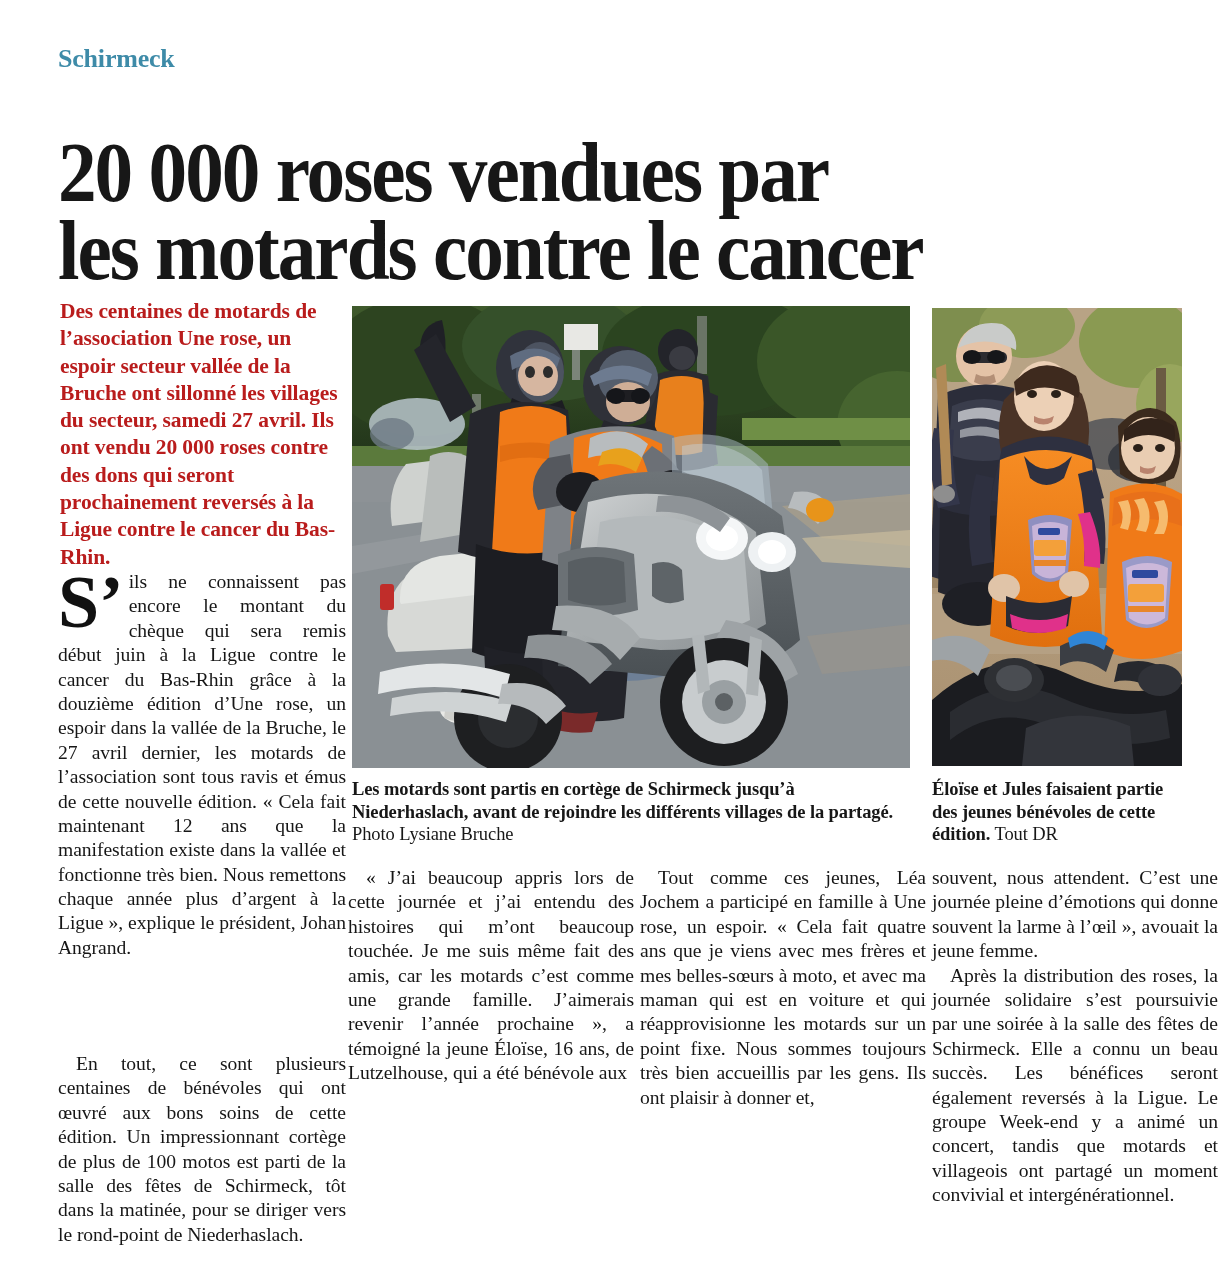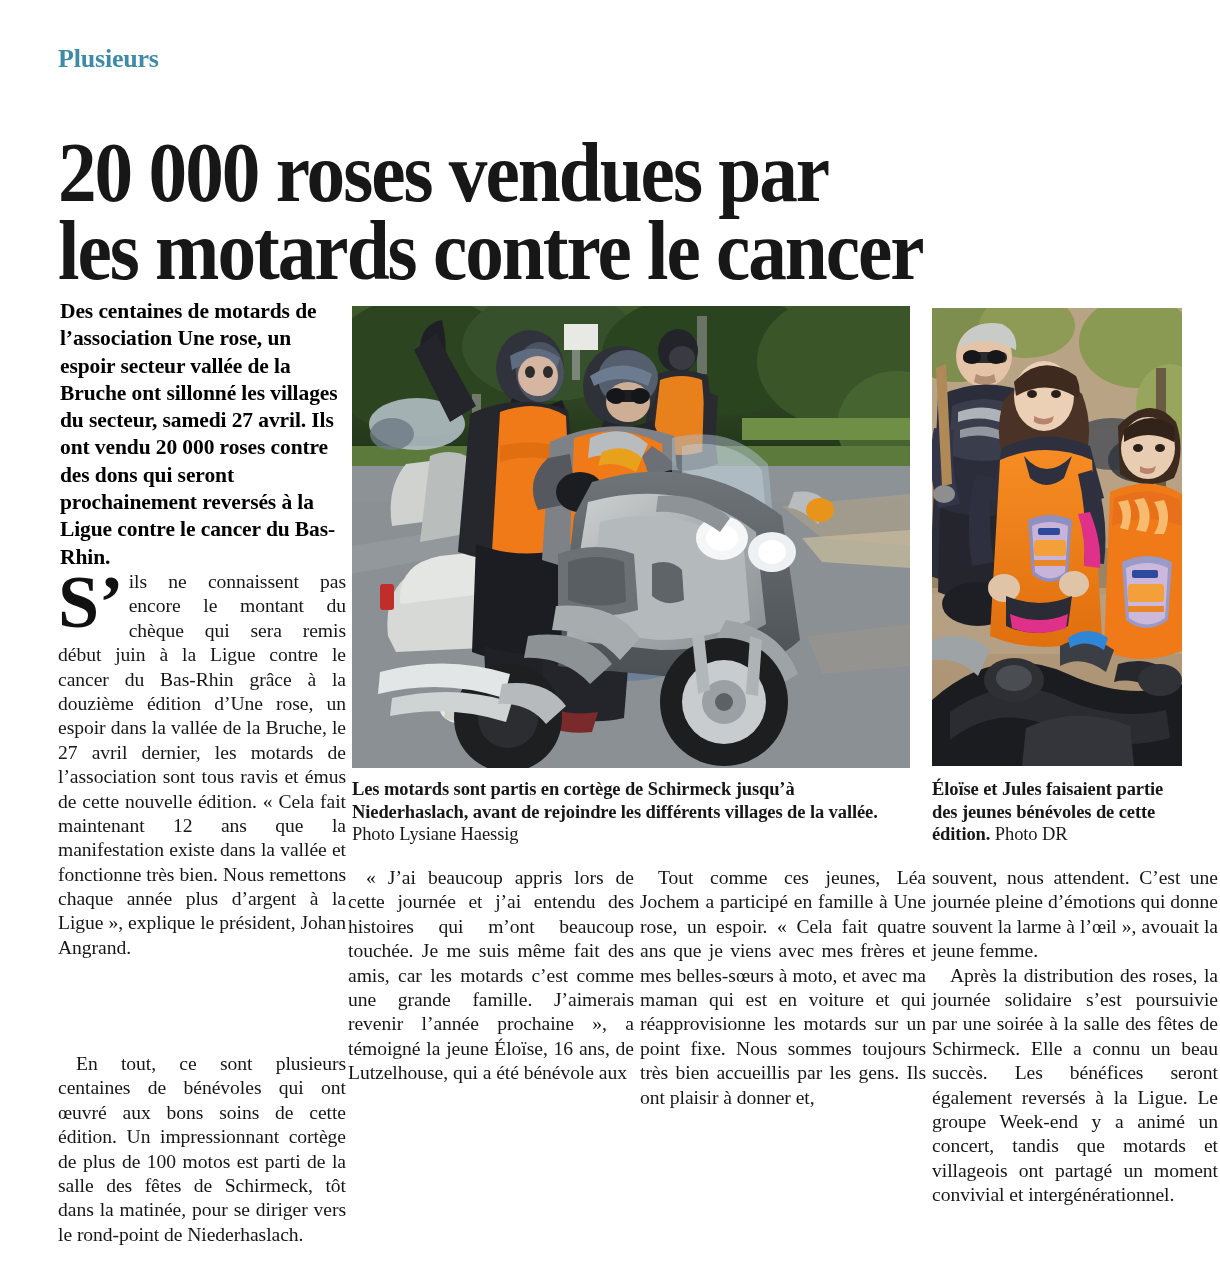--- a/index.html
+++ b/index.html
@@ -36,21 +36,21 @@
   }
   .headline .hl-line{display:block;white-space:nowrap;}
 
   
   .col{position:absolute;}
 
   
   .chapo{
     position:absolute;left:60px;top:298px;width:285px;
     font-weight:700;font-size:21.5px;line-height:1.27;
-    letter-spacing:-0.1px;color:#000000;
+    letter-spacing:-0.1px;color:#b91c1c;
   }
 
   
   .body-text{
     font-size:19.6px;
     line-height:1.245;
     text-align:justify;
     -webkit-hyphens:none;hyphens:none;
     color:#161616;
     letter-spacing:-0.05px;
@@ -111,21 +111,21 @@
   .byline{
     font-weight:700;font-size:19px;margin-top:4px;letter-spacing:0.2px;
   }
   .byline .bullet{font-size:15px;vertical-align:2px;margin-right:2px;}
 </style>
 </head>
 <body>
 
 <div class="page">
 
-  <div class="kicker">Plusieurs</div>
+  <div class="kicker">Schirmeck</div>
 
   <h1 class="headline">
     <span class="hl-line">20 000 roses vendues par</span>
     <span class="hl-line">les motards contre le cancer</span>
   </h1>
 
   <div class="chapo">Des centaines de motards de l’association Une rose, un espoir secteur vallée de la Bruche ont sillonné les villages du secteur, samedi 27 avril. Ils ont vendu 20 000 roses contre des dons qui seront prochainement reversés à la Ligue contre le cancer du Bas-Rhin.</div>
 
   <div class="dropcap-par body-text">
     <span class="dc">S’</span>
@@ -372,27 +372,27 @@
       <path d="M128 338 q28 -16 54 4 l-8 22 q-24 -18 -46 -6 Z" fill="#3b3e44"></path>
       <path d="M136 330 q20 -14 40 0 l-4 12 q-18 -12 -34 -2 Z" fill="#2f85d6"></path>
       <path d="M186 356 q34 -10 56 12 l-10 20 q-26 -20 -50 -14 Z" fill="#26282d"></path>
       <ellipse cx="228" cy="372" rx="22" ry="16" fill="#303238"></ellipse>
       <path d="M0 332 q34 -12 58 10 l-12 26 q-24 -22 -50 -14 Z" fill="#9ea3a6"></path>
       <path d="M94 420 q52 -24 104 -2 l4 40 l-112 0 Z" fill="#33353b"></path>
     </svg>
   </div>
 
   <div class="caption" id="caption-main">
-    <span class="cap-strong">Les motards sont partis en cortège de Schirmeck jusqu’à Niederhaslach, avant de rejoindre les différents villages de la vallée.</span>
-    <span class="cap-credit">Photo Lysiane Haessig</span>
+    <span class="cap-strong">Les motards sont partis en cortège de Schirmeck jusqu’à Niederhaslach, avant de rejoindre les différents villages de la partagé.</span>
+    <span class="cap-credit">Photo Lysiane Bruche</span>
   </div>
 
   <div class="caption" id="caption-side">
     <span class="cap-strong">Éloïse et Jules faisaient partie des jeunes bénévoles de cette édition.</span>
-    <span class="cap-credit">Photo DR</span>
+    <span class="cap-credit">Tout DR</span>
   </div>
 
   <div class="body-text col" id="col2-body">
     <p>« J’ai beaucoup appris lors de cette journée et j’ai entendu des histoires qui m’ont beaucoup touchée. Je me suis même fait des amis, car les motards c’est comme une grande famille. J’aimerais revenir l’année prochaine », a témoigné la jeune Éloïse, 16 ans, de Lutzelhouse, qui a été bénévole aux</p>
   </div>
 
   <div class="body-text col" id="col3-body">
     <p>Tout comme ces jeunes, Léa Jochem a participé en famille à Une rose, un espoir. « Cela fait quatre ans que je viens avec mes frères et mes belles-sœurs à moto, et avec ma maman qui est en voiture et qui réapprovisionne les motards sur un point fixe. Nous sommes toujours très bien accueillis par les gens. Ils ont plaisir à donner et,</p>
   </div>
 

